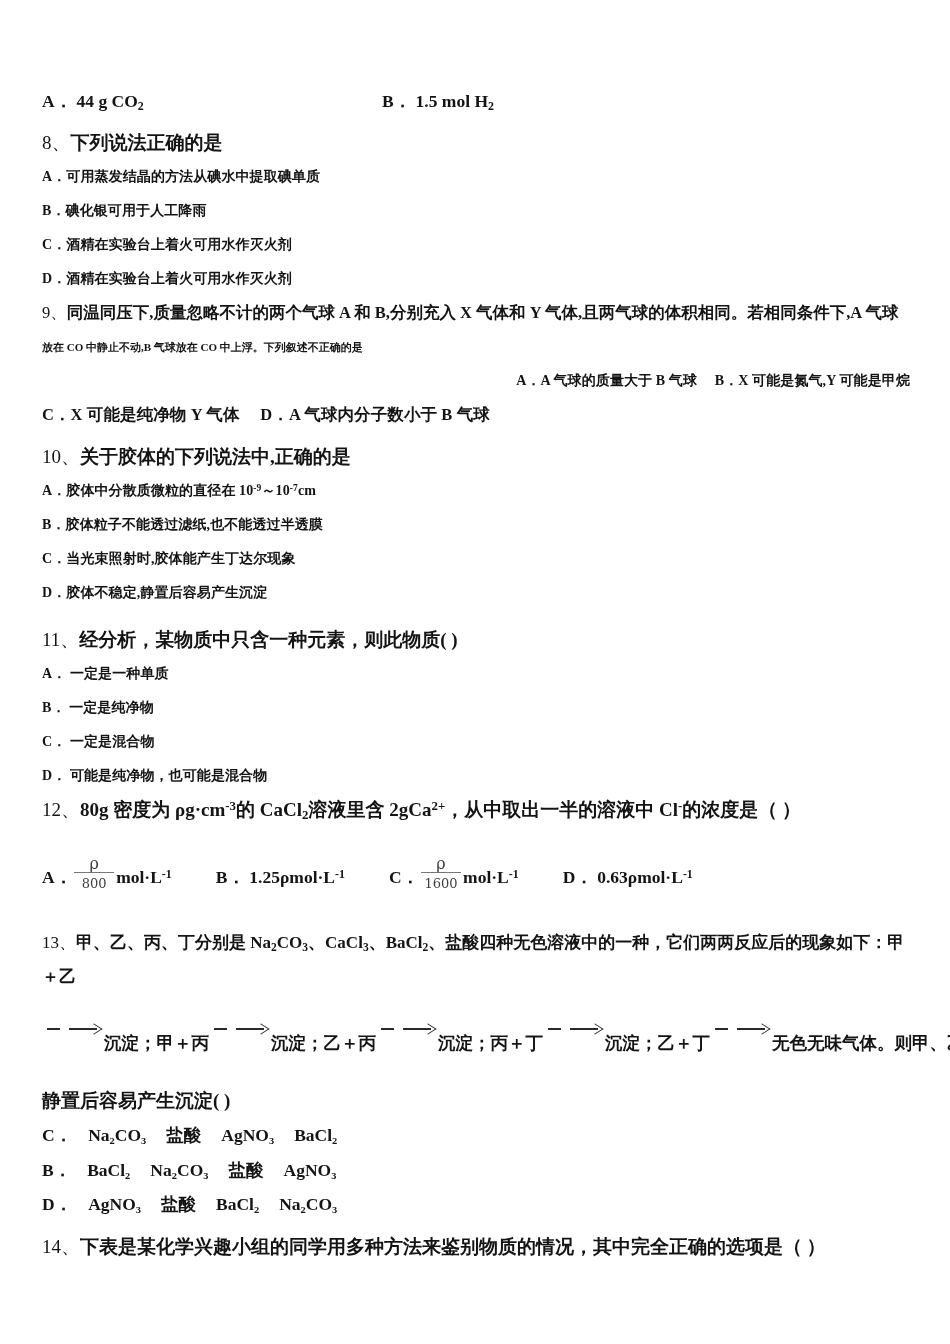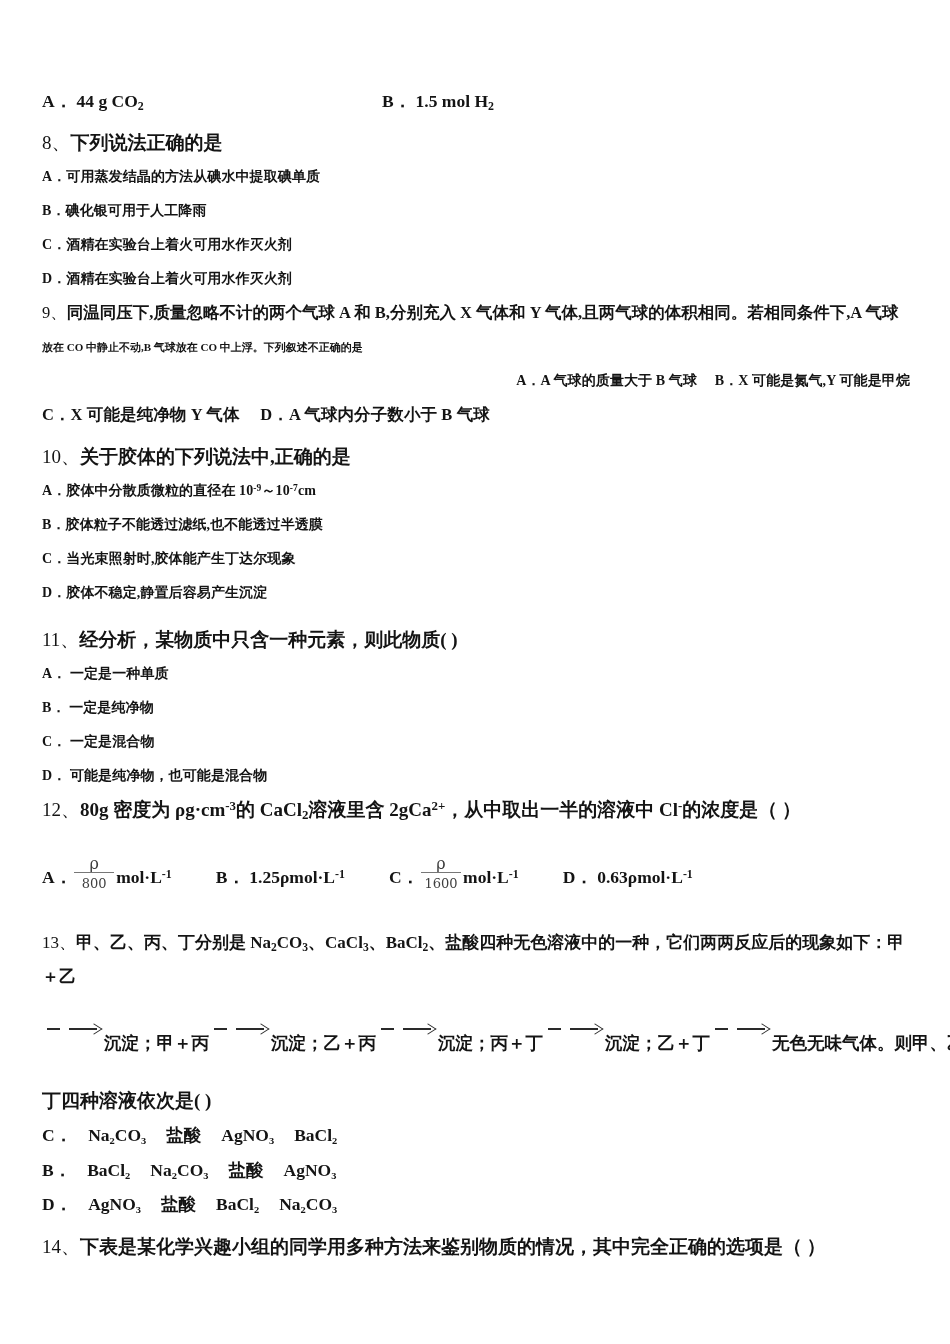--- a/index.html
+++ b/index.html
@@ -294,21 +294,21 @@
 
     <div class="qstem" style="font-size:17px; margin-top:14px;">
       <span class="num">13、</span><span><span>甲、乙、丙、丁分别是 Na</span><sub>2</sub><span>CO</span><sub>3</sub><span>、CaCl</span><sub>3</sub><span>、BaCl</span><sub>2</sub><span>、盐酸四种无色溶液中的一种，它们两两反应后的现象如下：甲＋乙</span></span>
     </div>
 
     <div class="q13-arrowline">
       <span class="rxn-arrow"><span class="dash"></span><span class="shaft"></span><span class="head"></span></span><span class="inline-txt">沉淀；甲＋丙</span><span class="rxn-arrow"><span class="dash"></span><span class="shaft"></span><span class="head"></span></span><span class="inline-txt">沉淀；乙＋丙</span><span class="rxn-arrow"><span class="dash"></span><span class="shaft"></span><span class="head"></span></span><span class="inline-txt">沉淀；丙＋丁</span><span class="rxn-arrow"><span class="dash"></span><span class="shaft"></span><span class="head"></span></span><span class="inline-txt">沉淀；乙＋丁</span><span class="rxn-arrow"><span class="dash"></span><span class="shaft"></span><span class="head"></span></span><span class="inline-txt">无色无味气体。则甲、乙、丙、</span>
     </div>
 
     <div class="qstem" style="margin-top:24px;">
-      <span>丁四种溶液依次是(     )</span>
+      <span>静置后容易产生沉淀(     )</span>
     </div>
 
     <div class="q13-opt">
       <span class="optlabel">C．</span><span class="sep"></span><span>Na₂CO₃</span><span class="sep-w"></span><span>盐酸</span><span class="sep-w"></span><span>AgNO₃</span><span class="sep-w"></span><span>BaCl₂</span>
     </div>
     <div class="q13-opt">
       <span class="optlabel">B．</span><span class="sep"></span><span>BaCl₂</span><span class="sep-w"></span><span>Na₂CO₃</span><span class="sep-w"></span><span>盐酸</span><span class="sep-w"></span><span>AgNO₃</span>
     </div>
     <div class="q13-opt">
       <span class="optlabel">D．</span><span class="sep"></span><span>AgNO₃</span><span class="sep-w"></span><span>盐酸</span><span class="sep-w"></span><span>BaCl₂</span><span class="sep-w"></span><span>Na₂CO₃</span>

